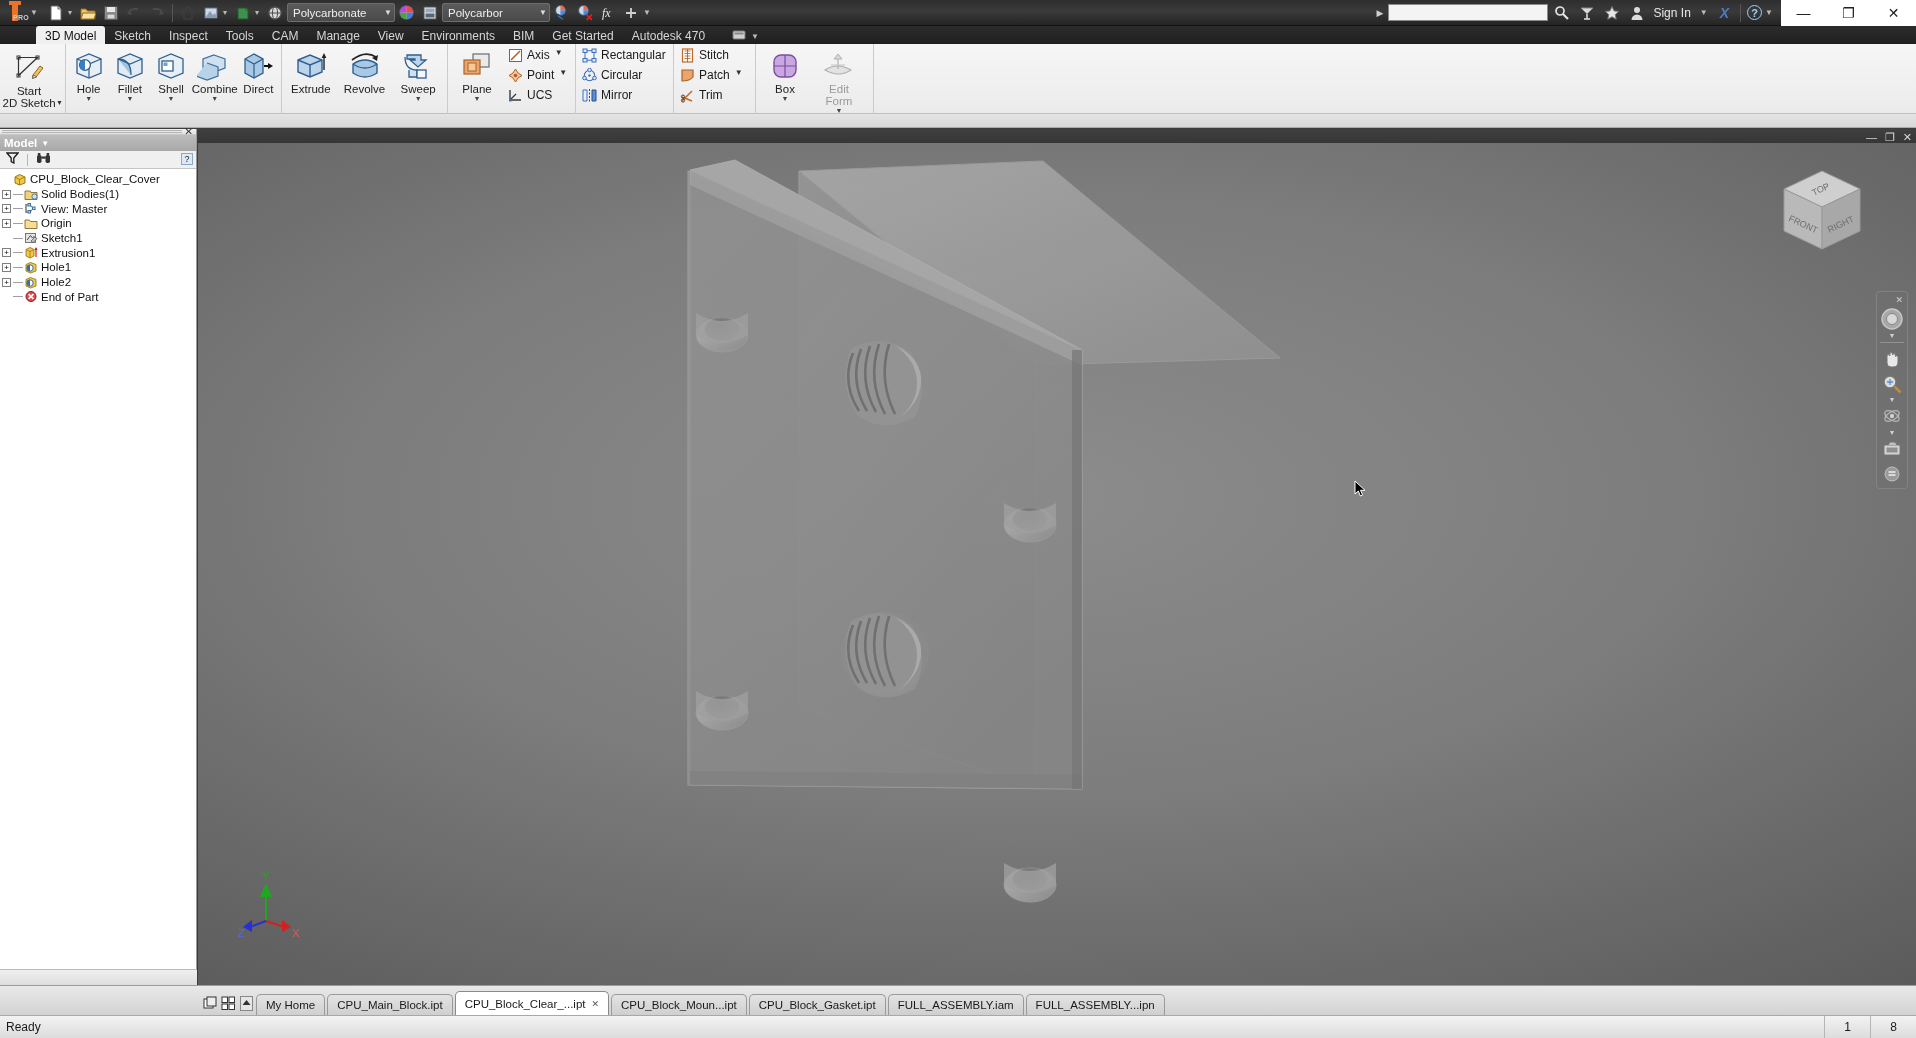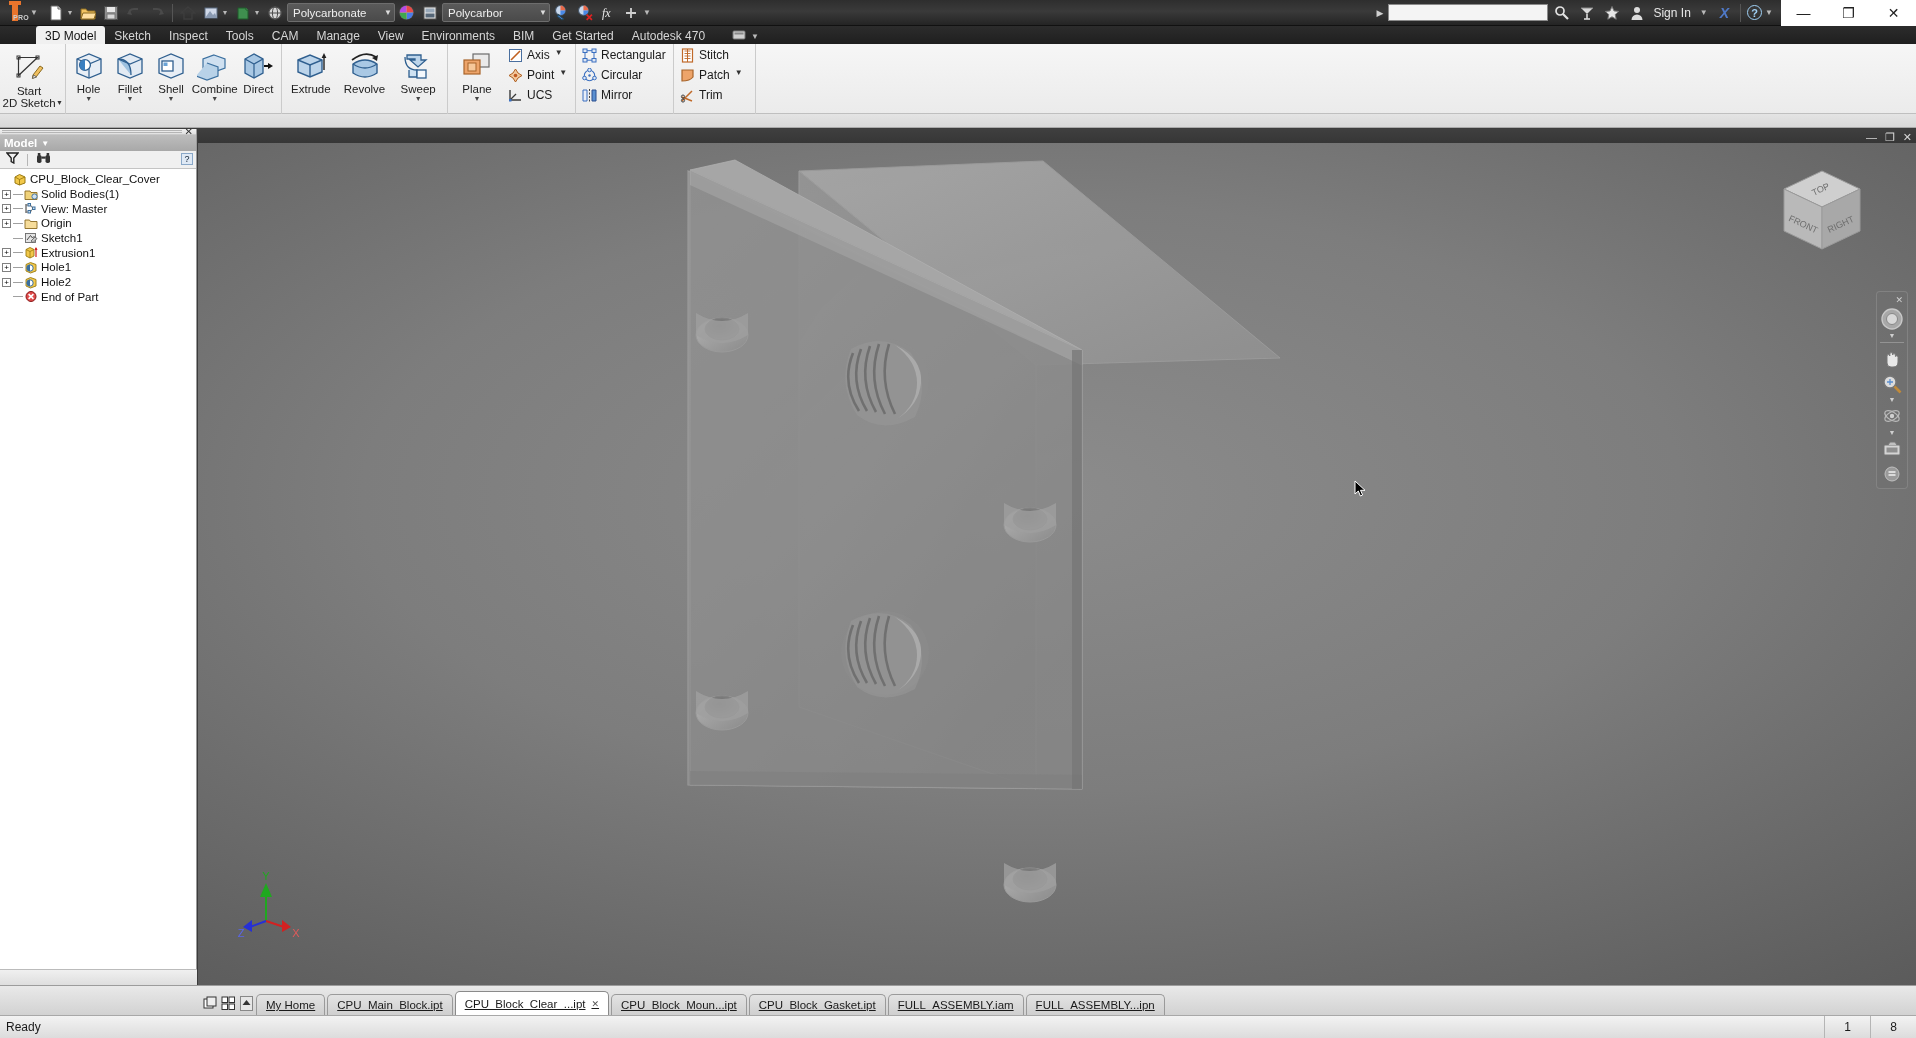--- a/index.html
+++ b/index.html
@@ -207,21 +207,21 @@
     background:linear-gradient(to bottom,#e9e9e9,#d2d2d2);
     border-top:1px solid #9c9c9c;
     display:flex;align-items:flex-end;padding-left:200px;
   }
   .dt-ctrl{display:flex;align-items:center;height:24px;padding:0 2px;gap:2px;}
   .dt-ic{width:16px;height:16px;display:flex;align-items:center;justify-content:center;}
   .dtab{
     height:21px;background:linear-gradient(to bottom,#e3e3e3,#cfcfcf);
     border:1px solid #9a9a9a;border-bottom:none;border-radius:5px 5px 0 0;
     display:flex;align-items:center;padding:0 9px;font-size:11.5px;color:#1a1a1a;
-    margin-right:2px;white-space:nowrap;cursor:default;text-decoration:underline;
+    margin-right:2px;white-space:nowrap;cursor:default;
   }
   .dtab.active{
     background:#ffffff;height:24px;font-weight:normal;border-color:#8a8a8a;
   }
   .dtab .cx{margin-left:6px;font-size:9px;color:#555;}
 
   
   .statusbar{
     position:absolute;left:0;top:1015px;width:1916px;height:23px;
     background:linear-gradient(to bottom,#f3f3f3,#dcdcdc);
@@ -666,20 +666,45 @@
         </span>
         <span class="tx">Trim</span>
       </div>
     </div>
     <div class="rgroup-label" style="left:0;width:82px;top:70px;">
       <span>Surface</span>
       <span style="font-size:8px;">▼</span>
     </div>
   </div>
 
+  <div class="rpanel" style="width:118px;">
+    <div class="rbtn">
+      <div class="ic">
+        <svg width="34" height="30" viewBox="0 0 34 30">
+          <rect x="6" y="4" width="22" height="22" rx="7" fill="#c9a7e0" stroke="#7a4fa0" stroke-width="1.4"></rect>
+          <path d="M17 4 v22 M6 15 h22" stroke="#7a4fa0" stroke-width="1.2"></path>
+        </svg>
+      </div>
+      <div class="tx">Box</div>
+      <div class="dn">▼</div>
+    </div>
+    <div class="rbtn disabled">
+      <div class="ic">
+        <svg width="36" height="30" viewBox="0 0 36 30">
+          <path d="M4 19 q12 -8 26 0 q-12 8 -26 0z" fill="#e2e2e2" stroke="#b0b0b0" stroke-width="1.2"></path>
+          <path d="M17 18 v-13" stroke="#b0b0b0" stroke-width="1.2"></path>
+          <path d="M17 3 l-4 5 h8z" fill="#d8d8d8" stroke="#b0b0b0"></path>
+          <path d="M10 14 h14" stroke="#c4c4c4"></path>
+        </svg>
+      </div>
+      <div class="tx">Edit<br>Form</div>
+      <div class="dn">▼</div>
+    </div>
+    <div class="rgroup-label" style="left:0;width:118px;top:70px;">Freeform</div>
+  </div>
 
   <div style="flex:1;"></div>
 </div>
 <div class="ribbon-labels"></div>
 
 <div class="browser">
   <div class="br-grip"></div>
   <div class="br-title">
     <span>Model</span>
     <span class="arw">▼</span>

